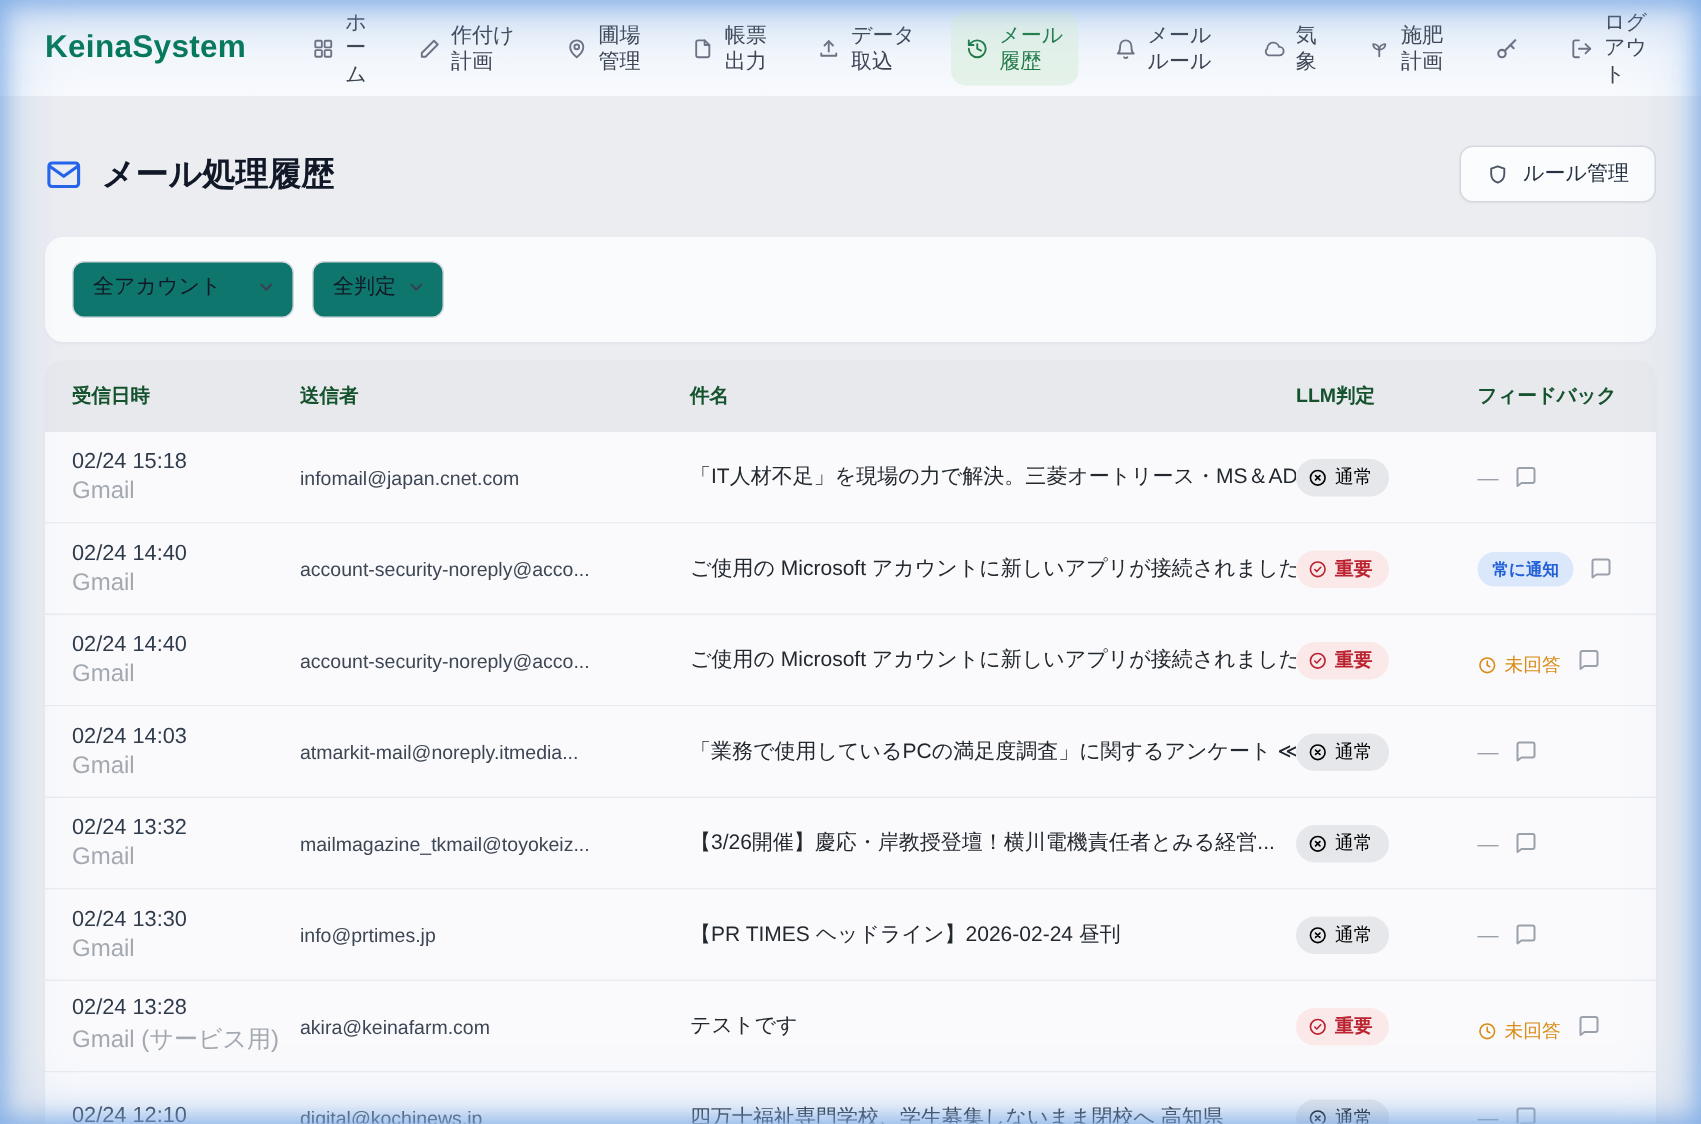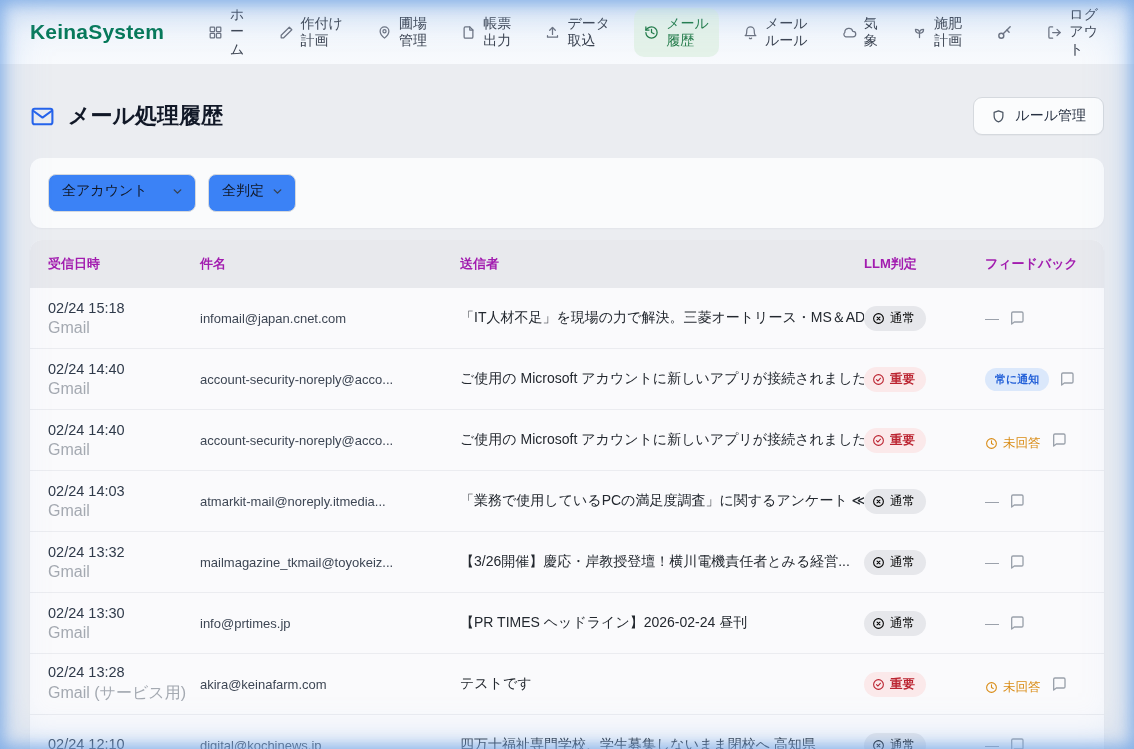--- a/index.html
+++ b/index.html
@@ -48,33 +48,33 @@
   .rule-btn .icon { color:#4b5563; }
   .rule-btn .icon svg { width:15px; height:15px; }
 
   .filter-card {
     margin-top:23px; height:70px; background:#fafbfc; border-radius:12px;
     display:flex; align-items:center; gap:12px; padding:0 18px;
     box-shadow:0 1px 2px rgba(16,24,40,.04);
   }
   .select {
     display:flex; align-items:center; justify-content:space-between; cursor:pointer;
-    height:38px; background:#3b82f6; border:1px solid #d5d9de; border-radius:8px;
+    height:38px; background:#0f766e; border:1px solid #d5d9de; border-radius:8px;
     padding:0 11px 4px 13px; font-size:14px; color:#111827;
   }
   .select .chev { color:#374151; }
   .select .chev svg { width:13px; height:13px; }
   .select-account { width:148px; }
   .select-judge { width:88px; }
 
   
   .table-card { margin-top:12px; background:#fafafc; border-radius:12px 12px 0 0; overflow:hidden; box-shadow:0 1px 2px rgba(16,24,40,.04); }
   .thead, .trow { display:grid; grid-template-columns:152px 260px 404px 121px 1fr; padding-left:18px; align-items:center; }
   .thead { height:48px; background:#e8e9ed; }
-  .th { font-size:13px; font-weight:bold; color:#a21caf; }
+  .th { font-size:13px; font-weight:bold; color:#14532d; }
   .trow { height:61px; border-bottom:1px solid #ebecf0; background:#fafafc; }
   .c-date .dt { font-size:14.5px; color:#2f3a4a; }
   .c-date .acct { font-size:16px; color:#a4a9b1; margin-top:3px; }
   .c-sender { font-size:13px; color:#3d4654; padding-right:14px; overflow:hidden; white-space:nowrap; }
   .c-subject { font-size:14px; color:#23282f; padding-right:16px; overflow:hidden; white-space:nowrap; }
   .badge {
     display:inline-flex; align-items:center; gap:5px;
     border-radius:999px; padding:4px 11px 4px 8px; font-size:12.5px;
   }
   .badge .icon svg { width:13px; height:13px; }
@@ -253,22 +253,22 @@
           <svg viewBox="0 0 24 24" fill="none" stroke="currentColor" stroke-width="2.6" stroke-linecap="round" stroke-linejoin="round">
             <path d="M6 9l6 6 6-6"></path>
           </svg>
         </span>
     </div>
   </div>
 
   <div class="table-card">
     <div class="thead" id="thead">
         <div class="th">受信日時</div>
+        <div class="th">送信者</div>
         <div class="th">件名</div>
-        <div class="th">送信者</div>
         <div class="th">LLM判定</div>
         <div class="th">フィードバック</div>
       </div>
     <div id="tbody">
         <div class="trow">
           <div class="cell c-date">
             <div class="dt">02/24 15:18</div>
             <div class="acct">Gmail</div>
           </div>
           <div class="cell c-sender">infomail@japan.cnet.com</div>

